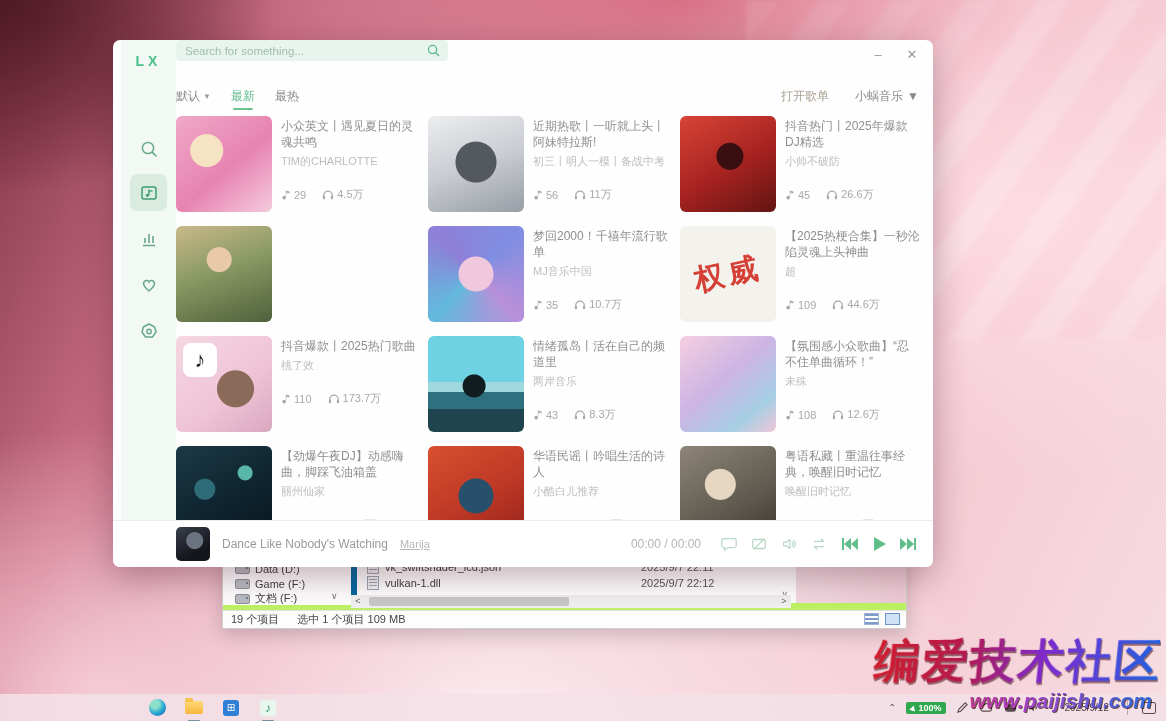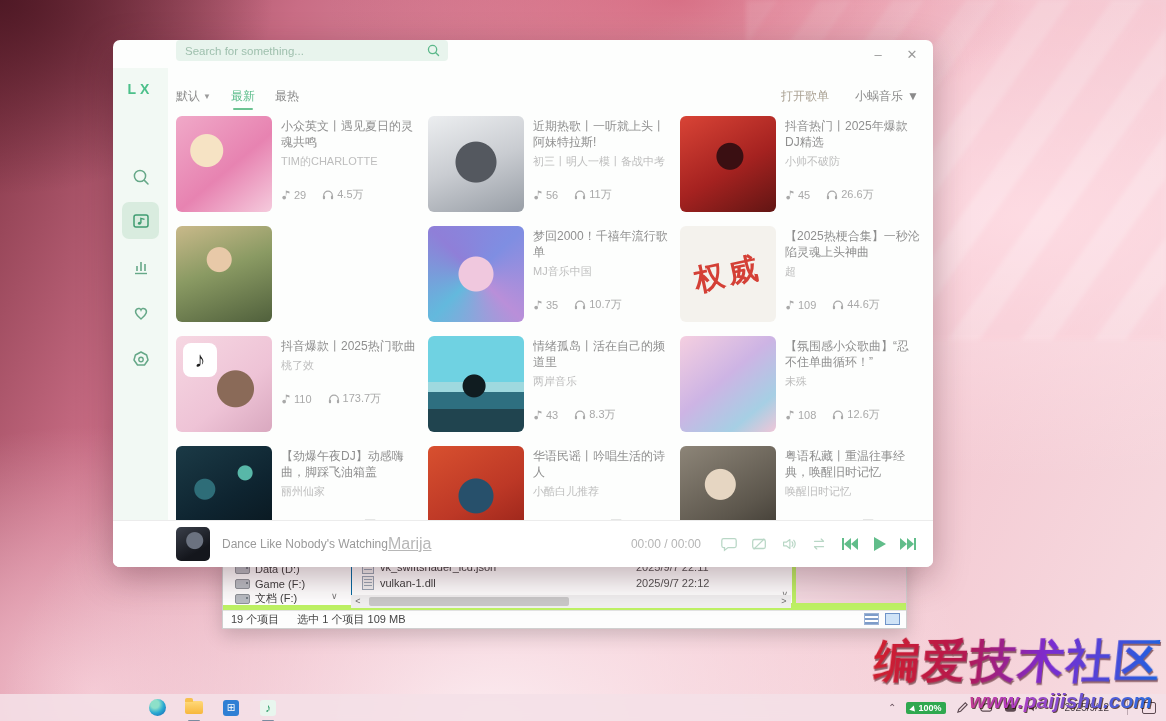--- a/index.html
+++ b/index.html
@@ -31,21 +31,21 @@
     filter:drop-shadow(1px 1px 0 rgba(40,10,0,.7));}
 
   
   #explorer{position:absolute;left:222px;top:558px;width:683px;height:69px;z-index:2;
     background:#bef264;border:1px solid #cfcfcf;box-shadow:0 6px 18px rgba(0,0,0,.18);font-size:11px;color:#3e3e3e;}
   #explorer .tree{position:absolute;left:0;top:0;width:120px;height:44px;padding:2px 0 0 12px;background:#fff;}
   #explorer .tree-item{display:flex;align-items:center;gap:5px;height:15px;white-space:nowrap;}
   .drive-ico{width:13px;height:8px;background:#b9bec4;border:1px solid #8e9399;border-radius:2px;position:relative;flex:none;}
   .drive-ico::after{content:"";position:absolute;right:1px;top:2px;width:2px;height:2px;background:#5f6a72;border-radius:50%;}
   #explorer .tree-chev{position:absolute;left:108px;top:32px;color:#777;font-size:9px;}
-  #explorer .filelist{position:absolute;left:128px;top:0;width:440px;height:44px;background:#fff;border-left:1px solid #0369a1;}
+  #explorer .filelist{position:absolute;left:128px;top:0;width:440px;height:44px;background:#fff;border-left:6px solid #0369a1;}
   #explorer .file-row{display:flex;align-items:center;height:16px;padding-left:10px;gap:6px;white-space:nowrap;}
   .file-ico{width:10px;height:12px;background:#f2f2f2;border:1px solid #9aa7b5;flex:none;position:relative;}
   .file-ico::after{content:"";position:absolute;left:1px;top:2px;right:1px;height:1px;background:#9aa7b5;box-shadow:0 3px 0 #9aa7b5,0 6px 0 #9aa7b5;}
   #explorer .file-name{width:250px;overflow:hidden;}
   #explorer .file-date{color:#555;}
   #explorer .list-chev{position:absolute;right:118px;top:30px;color:#777;font-size:9px;}
   #explorer .preview{position:absolute;right:0;top:0;width:110px;height:44px;background:linear-gradient(135deg,#f6e0e6,#eecbd5);}
   #explorer .hscroll{position:absolute;left:128px;top:36px;width:440px;height:13px;background:#f1f1f1;display:flex;align-items:center;}
   #explorer .hscroll .arrow{width:14px;text-align:center;color:#6c6c6c;font-size:9px;line-height:13px;}
   #explorer .hscroll .track{flex:1;position:relative;height:13px;}
@@ -53,21 +53,21 @@
   #explorer .statusbar{position:absolute;left:0;bottom:0;width:100%;height:18px;background:#fdfdfd;border-top:1px solid #e2e2e2;
     display:flex;align-items:center;gap:18px;padding-left:8px;box-sizing:border-box;color:#444;}
   #explorer .viewtoggles{position:absolute;right:6px;bottom:3px;display:flex;gap:6px;}
   .vt{width:15px;height:12px;border:1px solid #9db4d6;box-sizing:border-box;}
   .vt.lines{background:repeating-linear-gradient(180deg,#7d9cc9 0 2px,#fff 2px 4px);}
   .vt.filled{background:#cfe3f7;border-color:#6f94c9;}
 
   
   #app{position:absolute;left:113px;top:40px;width:820px;height:527px;z-index:3;background:#fdfefd;
     border-radius:7px;box-shadow:0 10px 34px rgba(70,20,35,.35);overflow:hidden;}
-  #sidebar{position:absolute;left:0;top:0;width:55px;height:100%;background:#f2f9f4;margin-top:28px;}
+  #sidebar{position:absolute;left:8px;top:0;width:55px;height:100%;background:#f2f9f4;}
   #logo{position:absolute;left:0;top:13px;width:55px;text-align:center;color:#4cc08a;font-weight:bold;font-size:14px;letter-spacing:4px;}
   .side-item{position:absolute;left:9px;width:37px;height:37px;display:flex;align-items:center;justify-content:center;border-radius:7px;color:#66a888;}
   .side-item.active{background:#d9ecdf;color:#3f9c71;}
   .side-item svg{display:block;}
 
   #win-btns{position:absolute;right:12px;top:6px;display:flex;gap:16px;z-index:5;}
   .win-btn{width:18px;height:18px;color:#9a9a9a;font-size:13px;line-height:18px;text-align:center;cursor:default;}
 
   #searchbar{position:absolute;left:63px;top:0;width:272px;height:21px;background:#e8f4ed;border-radius:4px;display:flex;align-items:center;}
   #searchbar input{flex:1;border:none;background:transparent;outline:none;font-size:11.5px;color:#5d8a74;padding:0 6px 0 9px;font-family:inherit;}
@@ -111,21 +111,21 @@
   .art10{background:radial-gradient(circle at 72% 28%,#58b7a8 0 7px,transparent 8px),radial-gradient(circle at 30% 45%,#2e6d78 0 10px,transparent 11px),linear-gradient(150deg,#1b3a46,#0e2430 55%,#09161d);}
   .art11{background:radial-gradient(circle at 50% 52%,#27506b 0 17px,transparent 18px),linear-gradient(150deg,#d8502f,#bd3826 55%,#932118);}
   .art12{background:radial-gradient(circle at 42% 40%,#e6d6c2 0 15px,transparent 16px),linear-gradient(150deg,#8d8578,#5c564c 65%,#3a362f);}
 
   
   #player{position:absolute;left:0;bottom:0;width:100%;height:46px;background:#fff;border-top:1px solid #ececec;z-index:4;
     display:flex;align-items:center;}
   #pl-art{width:34px;height:34px;border-radius:5px;margin-left:63px;flex:none;
     background:radial-gradient(circle at 55% 40%,#6b7280 0 8px,transparent 9px),linear-gradient(150deg,#3a3f4a,#14161c 70%);}
   #pl-song{font-size:12px;color:#9a9a9a;margin-left:12px;white-space:nowrap;}
-  #pl-artist{font-size:16px;color:#b7b7b7;margin-left:0;white-space:nowrap;text-decoration:underline;}
+  #pl-artist{font-size:11px;color:#b7b7b7;margin-left:12px;white-space:nowrap;text-decoration:underline;}
   #pl-time{font-size:12px;color:#b5b5b5;margin-left:auto;white-space:nowrap;}
   .pl-icons{display:flex;align-items:center;gap:10px;margin-left:18px;margin-right:14px;}
   .pl-ic{width:20px;height:20px;display:flex;align-items:center;justify-content:center;color:#b9d7c6;}
   .pl-ic.main{color:#61bd8a;}
 
   
   #taskbar{position:absolute;left:0;bottom:0;width:100%;height:27px;z-index:6;
     background:rgba(244,224,231,.88);backdrop-filter:blur(4px);display:flex;align-items:center;}
   #tb-left{display:flex;align-items:center;gap:17px;margin-left:147px;}
   .tb-ico{width:20px;height:20px;position:relative;display:flex;align-items:center;justify-content:center;}

